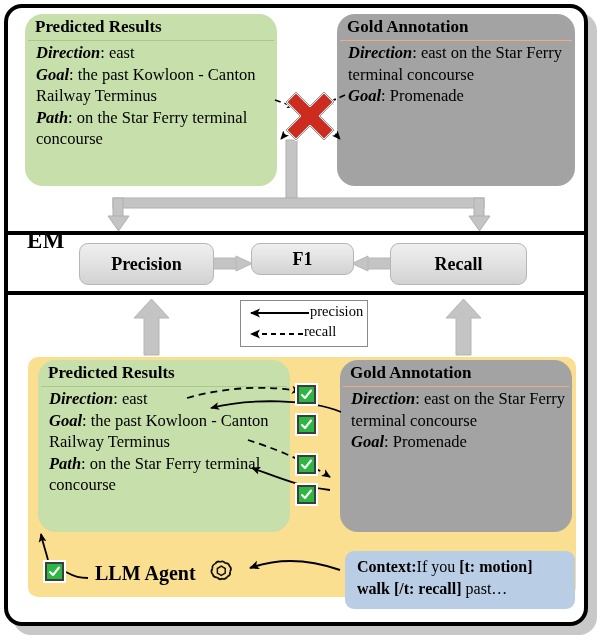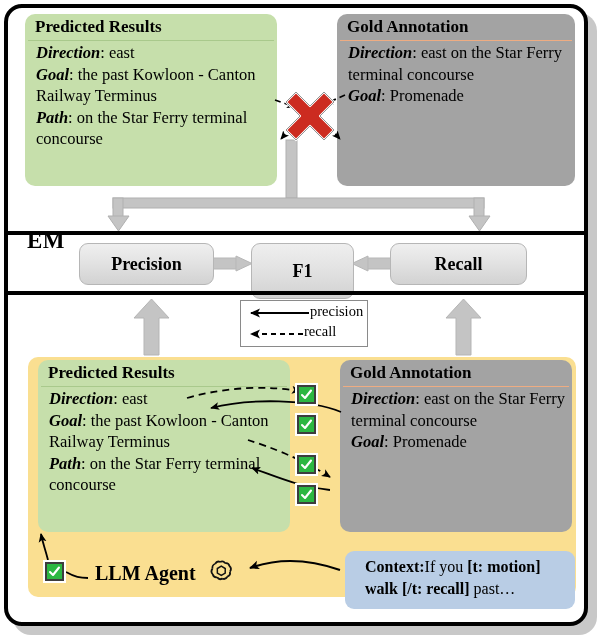--- a/index.html
+++ b/index.html
@@ -12,21 +12,21 @@
     position:absolute;left:4px;top:4px;width:584px;height:622px;
     border:4px solid #000;border-radius:18px;background:#fff;
     box-sizing:border-box;
     box-shadow:9px 9px 0 0 rgba(190,190,190,0.85);
   }
 
   
   .divider{position:absolute;left:4px;width:584px;height:4px;background:#000;}
 
   
-  .card{position:absolute;border-radius:10px;box-sizing:border-box;}
+  .card{position:absolute;border-radius:18px;box-sizing:border-box;}
   .card .card-title{
     font-weight:bold;font-size:17px;line-height:20px;
     padding:3px 0 3px 10px;
   }
   .card .card-rule{height:1px;margin:0 3px;}
   .card .card-body{padding:1px 7px 4px 11px;font-size:16.5px;line-height:21.5px;}
   .card .card-body .k{font-weight:bold;font-style:italic;}
 
   .card.green{background:#c6dfab;}
   .card.green .card-rule{background:#a9c98c;}
@@ -44,21 +44,21 @@
     display:flex;align-items:center;justify-content:center;
     font-weight:bold;font-size:18px;color:#000;
   }
 
   
   .yellow-pane{position:absolute;background:#fadf91;border-radius:10px;}
 
   
   .blue-box{
     position:absolute;background:#b9cde5;border-radius:9px;box-sizing:border-box;
-    padding:5px 6px 4px 20px;font-size:16px;line-height:22px;
+    padding:5px 6px 4px 12px;font-size:16px;line-height:22px;
   }
   .blue-box b{font-weight:bold;}
 
   
   .chk{
     position:absolute;width:19px;height:19px;box-sizing:border-box;
     background:#2cb742;border:2px solid #3d3d3d;
     box-shadow:0 0 0 2px #ffffff;
     display:flex;align-items:center;justify-content:center;
   }
@@ -158,21 +158,21 @@
       <polygon points="236,256 236,271 252,263.5"></polygon>
 
       <rect x="366" y="258" width="26" height="11"></rect>
       <polygon points="368,256 368,271 352,263.5"></polygon>
     </g>
   </svg>
 
   <div class="pill" style="left:79px;top:243px;width:135px;height:42px;">
     <span>Precision</span>
   </div>
-  <div class="pill" style="left:251px;top:243px;width:103px;height:56px;">
+  <div class="pill" style="left:251px;top:243px;width:103px;height:32px;">
     <span>F1</span>
   </div>
   <div class="pill" style="left:390px;top:243px;width:137px;height:42px;">
     <span>Recall</span>
   </div>
 
   <div class="divider" style="top:291px;"></div>
 
 
   <svg class="layer">

